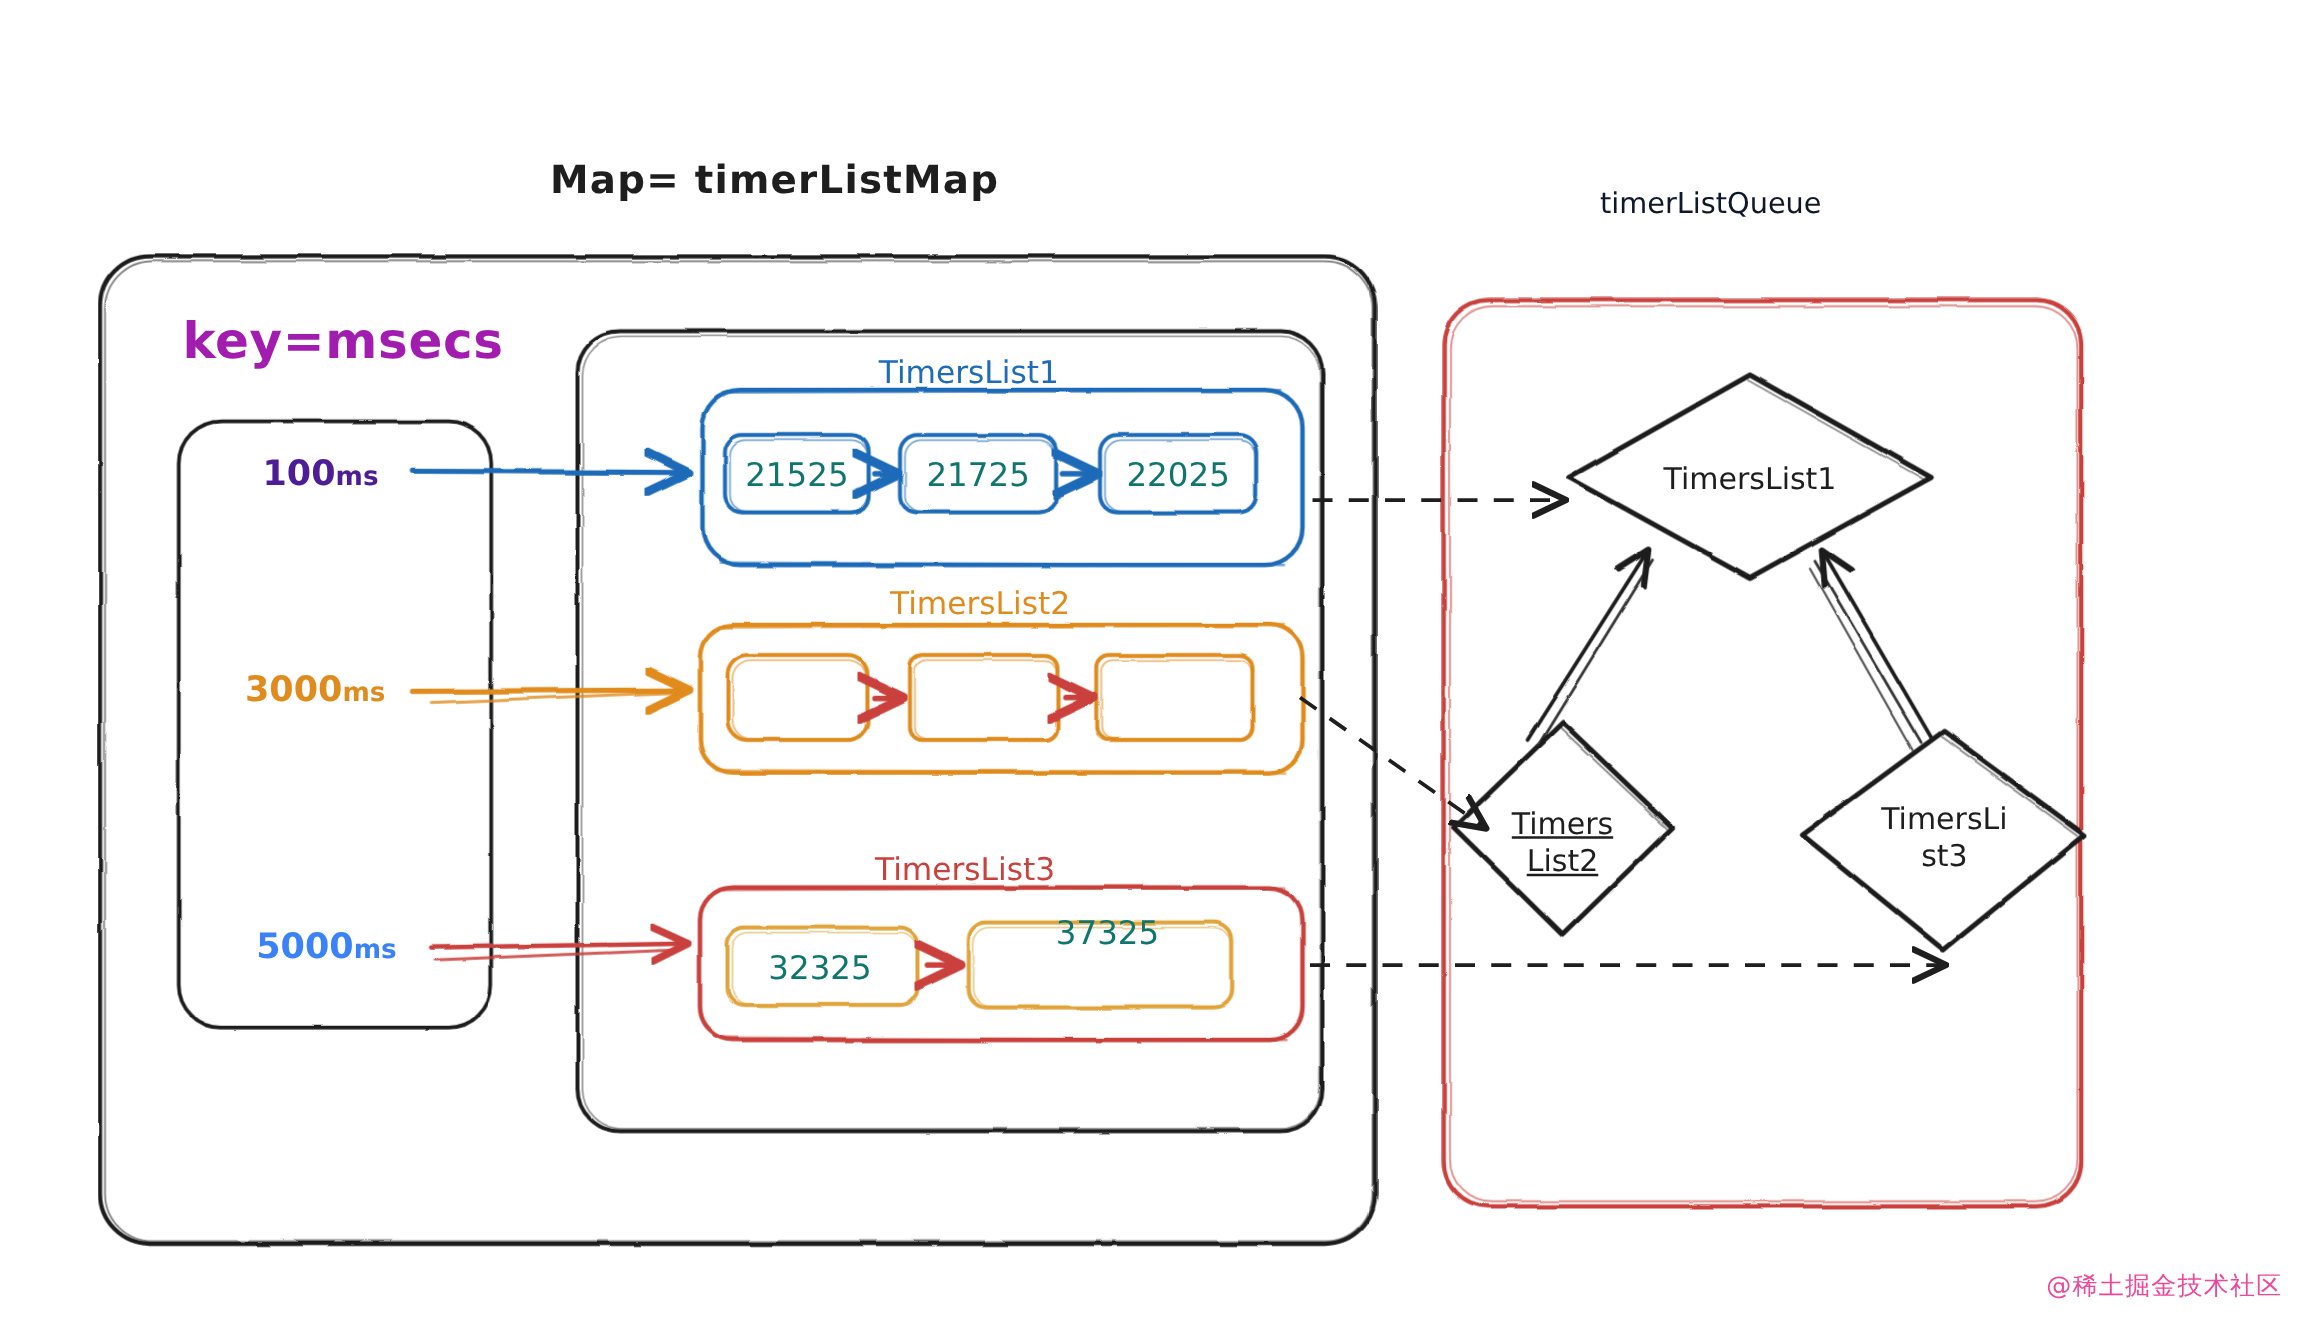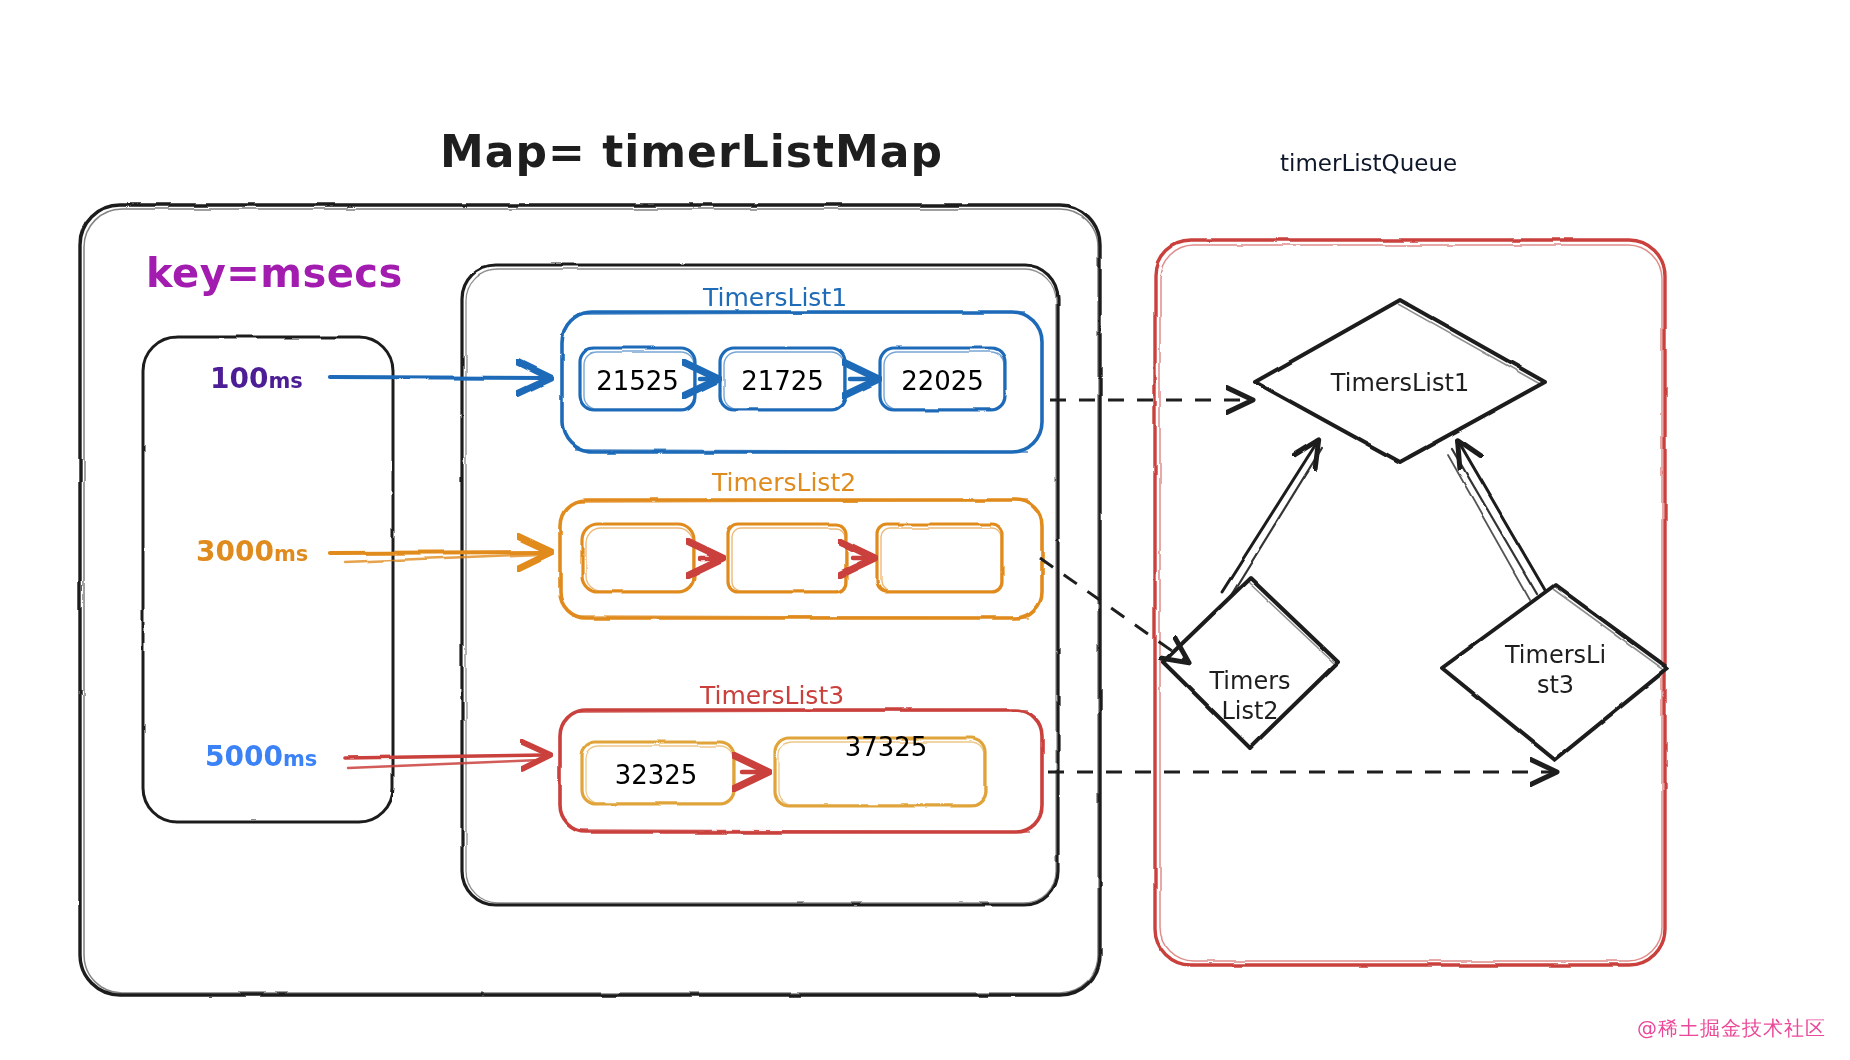--- a/index.html
+++ b/index.html
@@ -5,42 +5,42 @@
 <style>
   html,body{margin:0;padding:0;background:#ffffff;}
   body{
     width:1850px;height:1060px;overflow:hidden;position:relative;
     font-family:"DejaVu Sans","Liberation Sans",sans-serif;
     color:#1e1e1e;
   }
   #canvas{position:absolute;inset:0;width:1850px;height:1060px;}
   .lbl{position:absolute;white-space:pre;pointer-events:none;}
   .title-main{
-    font-size:44px;font-weight:700;letter-spacing:1px;color:#1e1e1e;
+    font-size:31px;font-weight:700;letter-spacing:1px;color:#1e1e1e;
     left:440px;top:126px;
   }
   .title-queue{
     font-size:23px;font-weight:400;color:#0f172a;
     left:1280px;top:150px;
   }
   .key-msecs{
     font-size:40px;font-weight:700;color:#a21caf;
     left:146px;top:250px;letter-spacing:0.5px;
   }
   .ms{font-size:28px;font-weight:600;}
   .ms-100{left:210px;top:362px;color:#4c1d95;}
   .ms-3000{left:196px;top:535px;color:#e08b1e;text-align:right;}
   .ms-5000{left:205px;top:740px;color:#3b82f6;}
   .ms .unit{font-size:21px;}
   .list-title{font-size:25px;font-weight:500;}
   .lt1{left:703px;top:283px;color:#1e6bb8;}
   .lt2{left:712px;top:468px;color:#e08b1e;}
   .lt3{left:700px;top:681px;color:#c9403c;}
   .cell-val{
-    position:absolute;font-size:26px;font-weight:500;color:#000000;
+    position:absolute;font-size:26px;font-weight:500;color:#0f766e;
     text-align:center;pointer-events:none;white-space:pre;
   }
   .node-lbl{
     position:absolute;font-size:24px;color:#1e1e1e;text-align:center;
     line-height:1.25;white-space:pre;pointer-events:none;
   }
   .watermark{
     position:absolute;right:24px;bottom:18px;font-size:20px;color:#ec4899;
     letter-spacing:1px;white-space:pre;
   }
@@ -195,17 +195,17 @@
 
 <div class="cell-val" style="left:582px;top:545px;width:112px;"></div>
 <div class="cell-val" style="left:728px;top:545px;width:118px;"></div>
 <div class="cell-val" style="left:877px;top:545px;width:125px;"></div>
 
 <div class="cell-val" style="left:582px;top:760px;width:148px;">32325</div>
 <div class="cell-val" style="left:775px;top:732px;width:222px;">37325</div>
 
 <div class="node-lbl" style="left:1290px;top:368px;width:220px;"><span>TimersList1</span></div>
 
-<div class="node-lbl" style="left:1180px;top:666px;width:140px;"><span>Timers</span><br><span>List2</span></div>
+<div class="node-lbl" style="left:1180px;top:644px;width:140px;text-decoration:underline;"><span>Timers</span><br><span>List2</span></div>
 
 <div class="node-lbl" style="left:1478px;top:640px;width:155px;"><span>TimersLi</span><br><span>st3</span></div>
 
 <div class="watermark">@稀土掘金技术社区</div>
 
 </body></html>

